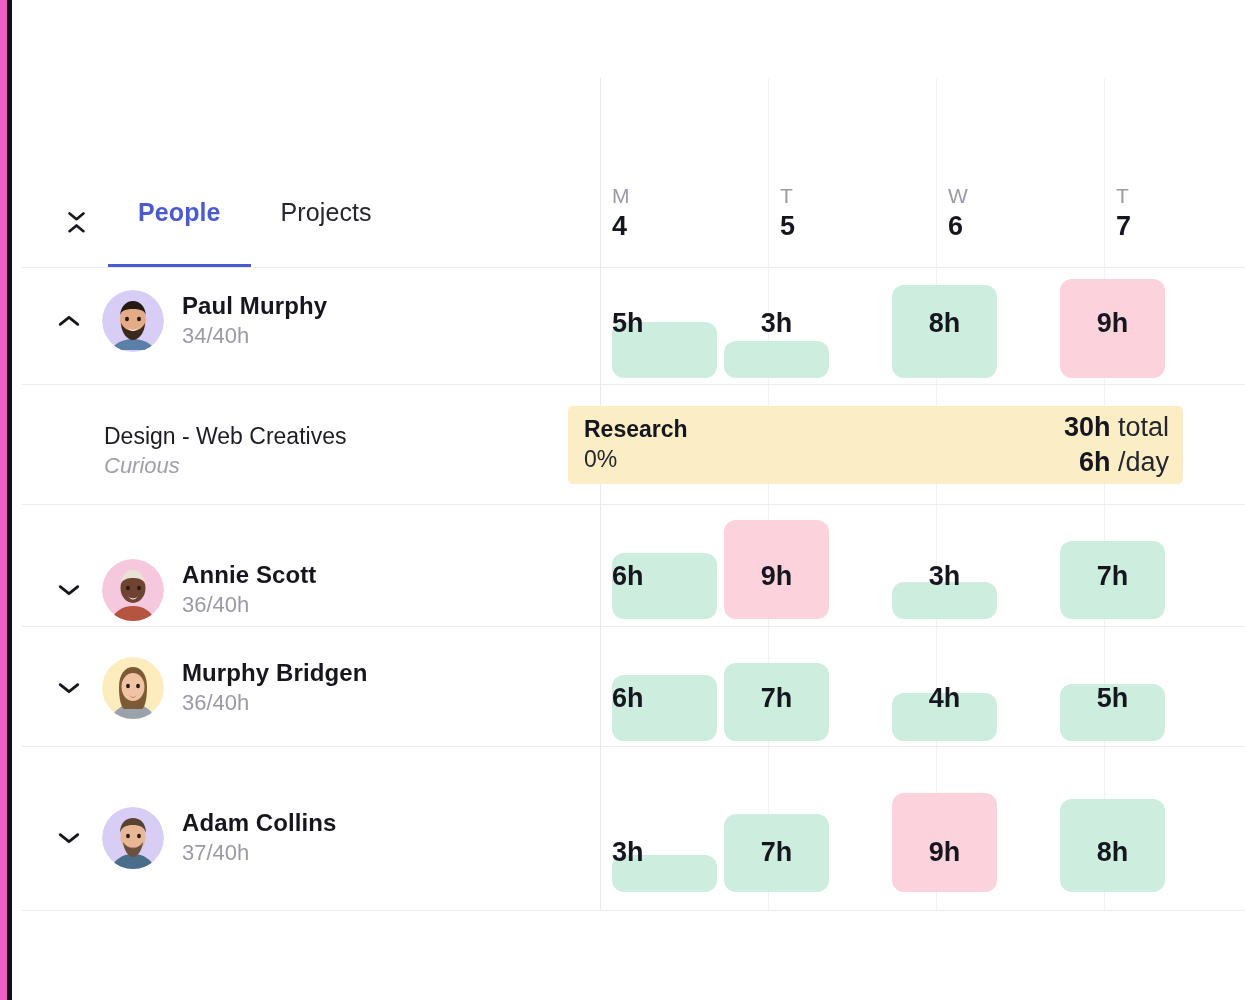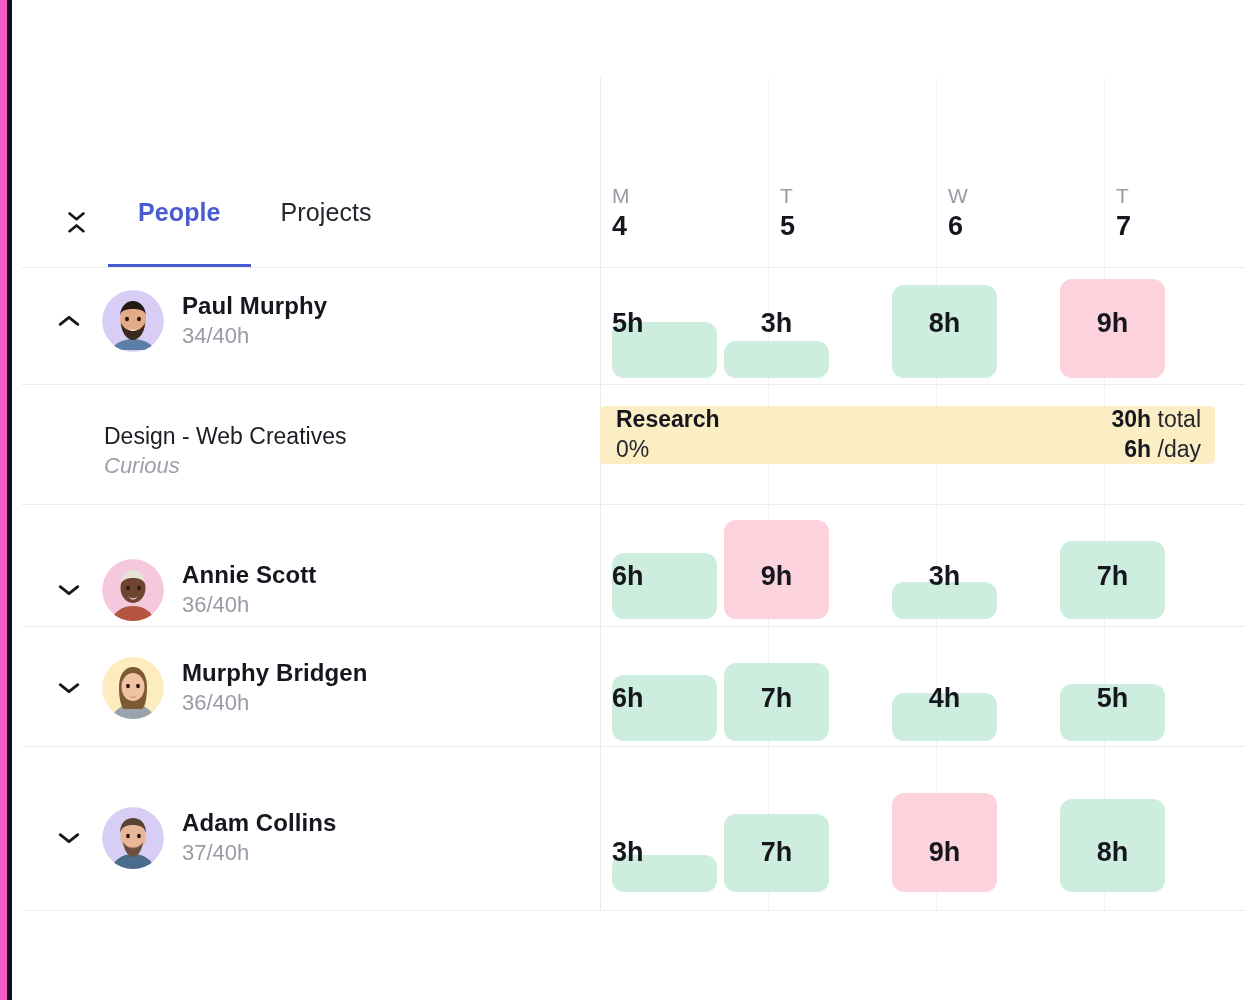--- a/index.html
+++ b/index.html
@@ -82,21 +82,21 @@
 
   
   .taskbar {
     position: absolute; background: #fbedc4; border-radius: 5px;
     display: flex; align-items: center; justify-content: space-between;
     padding: 0 14px 0 16px;
   }
   .task-left .t-title { font-size: 23px; font-weight: 700; color: #16161f; line-height: 1.3; }
   .task-left .t-pct { font-size: 23px; color: #26262e; line-height: 1.3; }
   .task-right { text-align: right; }
-  .task-right .t-row { font-size: 23px; color: #26262e; line-height: 1.3; }
+  .task-right .t-row { font-size: 27px; color: #26262e; line-height: 1.3; }
   .task-right .t-row b { font-weight: 700; color: #16161f; }
 </style>
 </head>
 <body>
 
 <div id="app">
 
   <div class="edge-magenta"></div>
   <div class="edge-navy"></div>
 
@@ -196,21 +196,21 @@
       </div>
       <div class="rowsep" style="top:194px"></div>
     </div>
 
     <div class="row" style="top:385px;height:120px">
       <div style="position:absolute;left:92px;top:36px">
         <div class="proj-name">Design - Web Creatives</div>
         <div class="proj-sub">Curious</div>
       </div>
 
-      <div class="taskbar" style="left:588px;top:21px;width:615px;height:58px">
+      <div class="taskbar" style="left:556px;top:21px;width:615px;height:78px">
         <div class="task-left">
           <div class="t-title">Research</div>
           <div class="t-pct">0%</div>
         </div>
         <div class="task-right">
           <div class="t-row"><b>30h</b> <span>total</span></div>
           <div class="t-row"><b>6h</b> <span>/day</span></div>
         </div>
       </div>
       <div class="rowsep" style="top:119px"></div>

